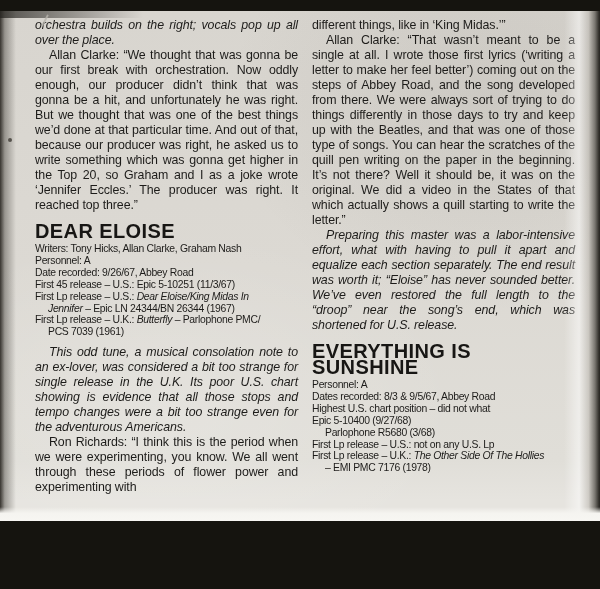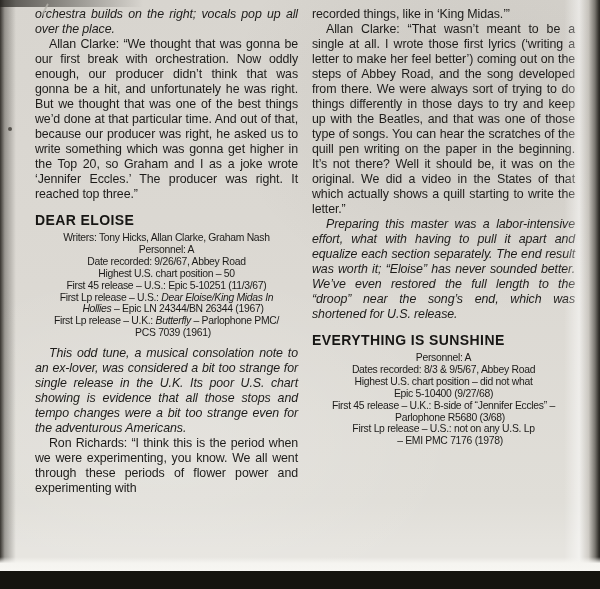--- a/index.html
+++ b/index.html
@@ -2,21 +2,21 @@
 <html><head>
 <meta charset="utf-8">
 <style>
   html,body{margin:0;padding:0;}
   body{
     width:600px;height:589px;position:relative;overflow:hidden;
     background:#15140f;
     font-family:"Liberation Sans", sans-serif;
   }
   .page{
-    position:absolute;left:0;top:0;width:600px;height:571px;
+    position:absolute;left:0;top:11px;width:600px;height:510px;
     background:
       radial-gradient(ellipse 420px 260px at 28% 78%, rgba(255,255,255,0.18), rgba(255,255,255,0) 70%),
       radial-gradient(ellipse 380px 300px at 82% 18%, rgba(90,86,78,0.10), rgba(90,86,78,0) 70%),
       linear-gradient(180deg,#d8d5cf 0%,#dcd9d3 50%,#e0ded8 88%,#e6e4df 96%);
   }
   .edge-left{
     position:absolute;left:0;top:0;bottom:0;width:16px;
     background:linear-gradient(90deg,#37342f 0%,rgba(70,67,61,0.45) 30%,rgba(70,67,61,0) 100%);
   }
   .edge-top{
@@ -43,72 +43,71 @@
     position:absolute;top:7px;width:263px;color:#1d1c1a;
     font-size:12.4px;line-height:15px;letter-spacing:-0.1px;
     text-align:justify;
   }
   .col-left{left:35px;}
   .col-right{left:312px;}
   .col p{margin:0;}
   .indent{text-indent:14px;}
   .it{font-style:italic;}
   h2.song-title{
-    margin:10px 0 4px 0;font-size:14px;line-height:16px;font-weight:800;
+    margin:10px 0 4px 0;font-size:20px;line-height:16px;font-weight:800;
     letter-spacing:0.4px;text-align:left;color:#171614;
   }
   .details{
     font-size:10.4px;line-height:11.9px;letter-spacing:-0.3px;
-    text-align:center;margin-bottom:7px;
+    text-align:left;margin-bottom:7px;
   }
   .dl{white-space:nowrap;}
   .dl.cont{padding-left:13px;}
 </style>
 </head>
 <body>
 
 <div class="page">
 
   <div class="col col-left">
     <p class="it">orchestra builds on the right; vocals pop up all over the place.</p>
     <p class="indent">Allan Clarke: “We thought that was gonna be our first break with orchestra­tion. Now oddly enough, our producer didn’t think that was gonna be a hit, and unfortunately he was right. But we thought that was one of the best things we’d done at that particular time. And out of that, because our producer was right, he asked us to write something which was gonna get higher in the Top 20, so Graham and I as a joke wrote ‘Jen­nifer Eccles.’ The producer was right. It reached top three.”</p>
 
     <h2 class="song-title">DEAR ELOISE</h2>
 
     <div class="details">
       <div class="dl"><span>Writers: Tony Hicks, Allan Clarke, Graham Nash</span></div>
       <div class="dl"><span>Personnel: A</span></div>
       <div class="dl"><span>Date recorded: 9/26/67, Abbey Road</span></div>
-      <div class="dl"><span>Highest U.S. chart position – 50</span></div>
       <div class="dl"><span>First 45 release – U.S.: Epic 5-10251 (11/3/67)</span></div>
       <div class="dl"><span>First Lp release – U.S.: </span><span class="it">Dear Eloise/King Midas In</span></div>
-      <div class="dl cont"><span class="it">Hollies</span><span> – Epic LN 24344/BN 26344 (1967)</span></div>
+      <div class="dl cont"><span class="it">Jennifer</span><span> – Epic LN 24344/BN 26344 (1967)</span></div>
       <div class="dl"><span>First Lp release – U.K.: </span><span class="it">Butterfly</span><span> – Parlophone PMC/</span></div>
       <div class="dl cont"><span>PCS 7039 (1961)</span></div>
     </div>
 
     <p class="it indent">This odd tune, a musical consolation note to an ex-lover, was considered a bit too strange for single release in the U.K. Its poor U.S. chart showing is evidence that all those stops and tempo changes were a bit too strange even for the adven­turous Americans.</p>
     <p class="indent">Ron Richards: “I think this is the period when we were experimenting, you know. We all went through these periods of flower power and experimenting with</p>
   </div>
 
   <div class="col col-right">
-    <p>recorded things, like in ‘King Midas.’”</p>
+    <p>different things, like in ‘King Midas.’”</p>
     <p class="indent">Allan Clarke: “That wasn’t meant to be a single at all. I wrote those first lyrics (‘writing a letter to make her feel better’) coming out on the steps of Abbey Road, and the song developed from there. We were always sort of trying to do things differently in those days to try and keep up with the Beatles, and that was one of those type of songs. You can hear the scratches of the quill pen writing on the paper in the beginning. It’s not there? Well it should be, it was on the original. We did a video in the States of that which actually shows a quill starting to write the letter.”</p>
     <p class="it indent">Preparing this master was a labor-intensive effort, what with having to pull it apart and equalize each section sepa­rately. The end result was worth it; “Eloise” has never sounded better. We’ve even restored the full length to the “droop” near the song’s end, which was shortened for U.S. release.</p>
 
     <h2 class="song-title">EVERYTHING IS SUNSHINE</h2>
 
     <div class="details">
       <div class="dl"><span>Personnel: A</span></div>
       <div class="dl"><span>Dates recorded: 8/3 &amp; 9/5/67, Abbey Road</span></div>
       <div class="dl"><span>Highest U.S. chart position – did not what</span></div>
       <div class="dl"><span>Epic 5-10400 (9/27/68)</span></div>
-      <div class="dl"><span>First 45 release – U.K.: B-side of “Jennifer Eccles” –</span></div>
       <div class="dl cont"><span>Parlophone R5680 (3/68)</span></div>
       <div class="dl"><span>First Lp release – U.S.: not on any U.S. Lp</span></div>
+      <div class="dl"><span>First Lp release – U.K.: </span><span class="it">The Other Side Of The Hollies</span></div>
       <div class="dl cont"><span>– EMI PMC 7176 (1978)</span></div>
     </div>
   </div>
 
   <div class="edge-left"></div>
   <div class="edge-top"></div>
   <div class="edge-right"></div>
   <div class="edge-bottom"></div>
   <div class="scratch"></div>
   <div class="speck"></div>

